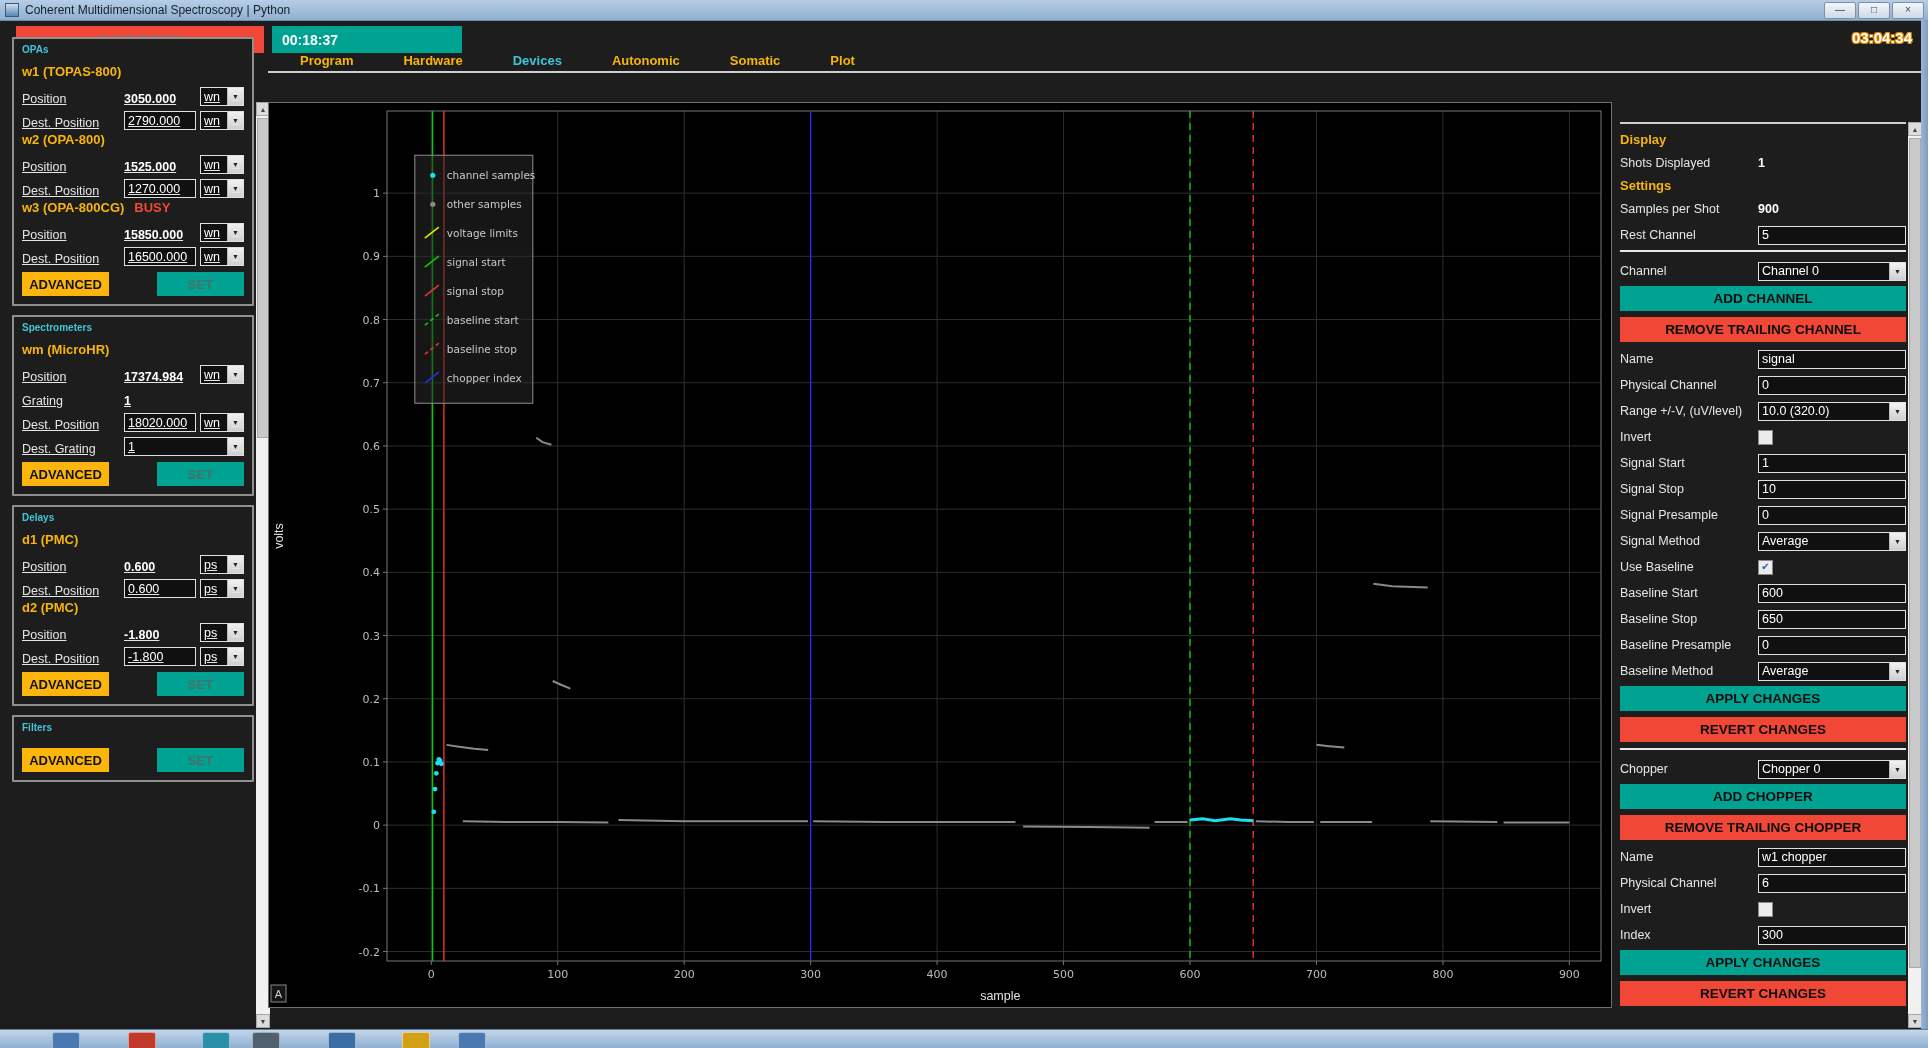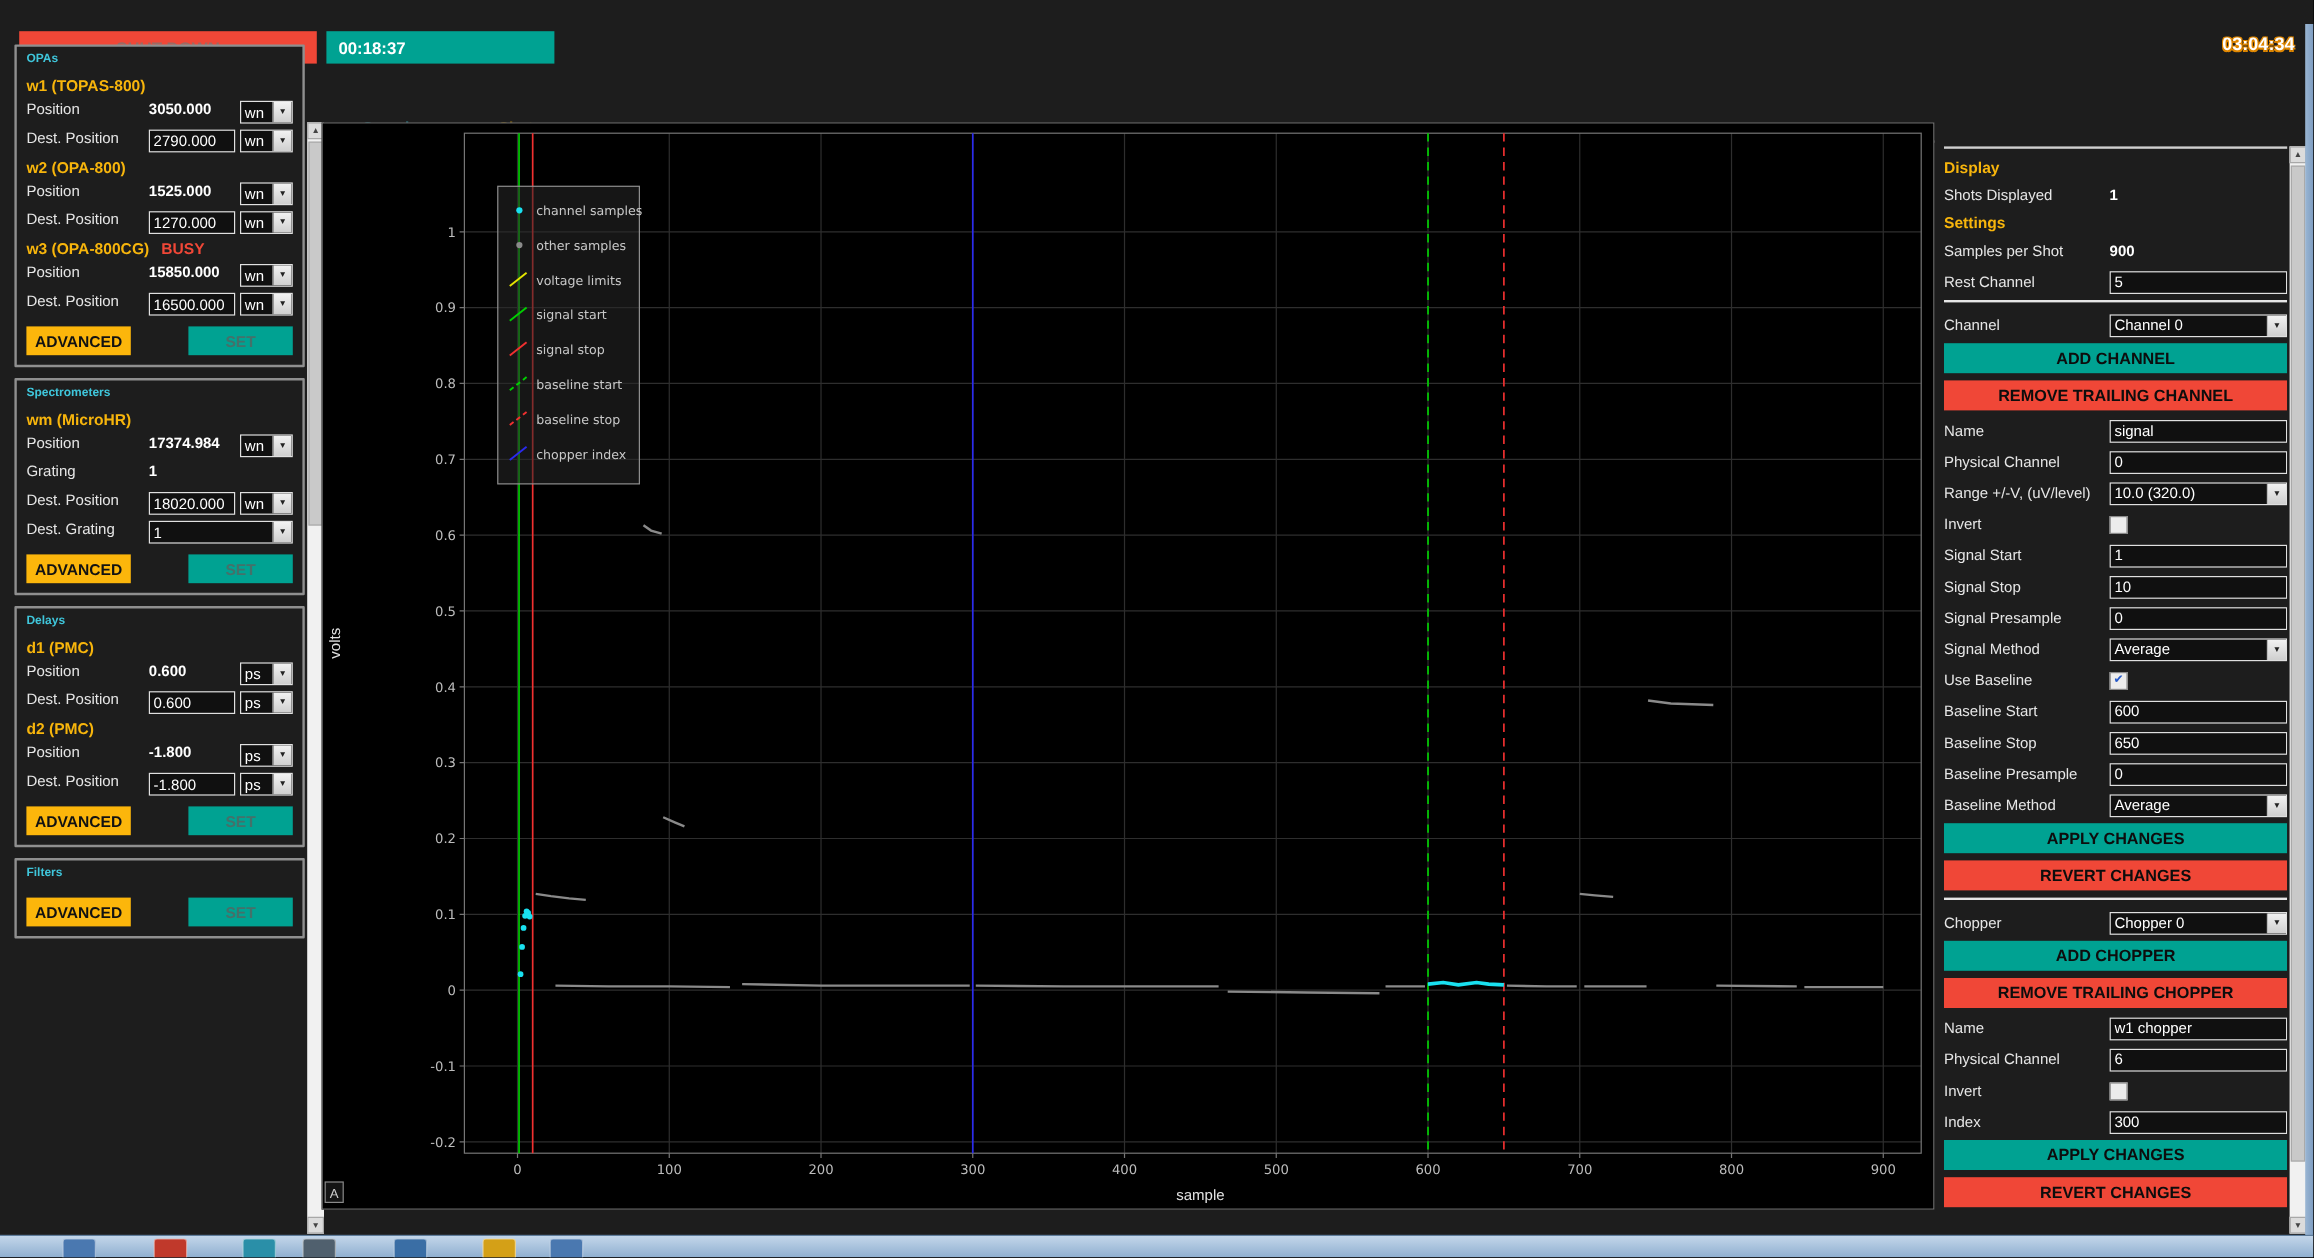--- a/index.html
+++ b/index.html
@@ -30,21 +30,21 @@
   .tabs2{top:74px;right:0;padding-left:32px;gap:50px;}
   .tabs3{top:98px;width:1344px;box-sizing:border-box;padding-left:34px;gap:60px;}
   .tab{color:#f7b50c;padding-bottom:3px;}
   .tab.active{color:#3fc6db;}
   
   .left-panel{position:absolute;left:12px;top:37px;width:242px;bottom:18px;}
   .section{border:2px solid #8f8f8f;background:#1d1d1d;margin-bottom:9px;padding:5px 8px 8px 8px;border-radius:1px;}
   .sec-title{color:#3fc6db;font-weight:bold;font-size:10px;height:20px;}
   .grp-head{color:#f7b50c;font-weight:bold;font-size:13px;height:20px;}
   .busy{color:#f04737;margin-left:10px;}
-  .row{display:flex;align-items:flex-start;height:22px;margin-bottom:2px;}
+  .row{display:flex;align-items:flex-end;height:22px;margin-bottom:2px;text-decoration:underline;}
   .lbl{flex:1;color:#e6e6e6;}
   .val{width:72px;font-weight:bold;color:#fff;white-space:nowrap;overflow:hidden;}
   .inp{box-sizing:border-box;background:#101010;border:1px solid #e0e0e0;color:#fff;height:19px;
     font-family:"Liberation Sans",sans-serif;font-size:12.5px;padding:0 3px;}
   .inp.w72{width:72px;}
   .sel{display:flex;align-items:center;background:#101010;border:1px solid #e0e0e0;height:19px;
     box-sizing:border-box;color:#fff;overflow:hidden;}
   .sel-txt{padding-left:3px;white-space:nowrap;}
   .arr{margin-left:auto;width:15px;align-self:stretch;background:linear-gradient(#f2f2f2,#cfcfcf);
     color:#222;display:flex;align-items:center;justify-content:center;font-size:7px;border-left:1px solid #bbb;}
@@ -80,25 +80,42 @@
   .taskbar{position:absolute;left:0;right:0;bottom:0;height:18px;
     background:linear-gradient(#c3d6ea,#8fafd0);border-top:1px solid #5f7d9c;}
   .ticon{position:absolute;top:2px;width:26px;height:22px;border-radius:3px;border:1px solid rgba(255,255,255,0.5);}
   .rborder{position:absolute;right:0;top:20px;width:7px;bottom:18px;background:linear-gradient(90deg,#9ab6d4,#7d9cc0);}
 </style>
 </head>
 <body>
 
 <div id="screen">
 
+  <div class="titlebar">
+    <span class="appicon"></span>
+    <span>Coherent Multidimensional Spectroscopy | Python</span>
+    <span class="winbtns">
+      <span class="winbtn">—</span>
+      <span class="winbtn">□</span>
+      <span class="winbtn">×</span>
+    </span>
+  </div>
 
   <div class="shutdown">SHUT DOWN</div>
   <div class="timer">00:18:37</div>
   <div class="clock">03:04:34</div>
 
+  <div class="tabs tabs1">
+    <span class="tab">Program</span>
+    <span class="tab">Hardware</span>
+    <span class="tab active">Devices</span>
+    <span class="tab">Autonomic</span>
+    <span class="tab">Somatic</span>
+    <span class="tab">Plot</span>
+  </div>
   <div class="tabs tabs3">
     <span class="tab active">Samples</span>
     <span class="tab">Shots</span>
   </div>
 
   <div class="left-panel">
 
     <div class="section">
       <div class="sec-title">OPAs</div>
       <div class="grp-head"><span>w1 (TOPAS-800)</span><span class="busy"></span></div>

